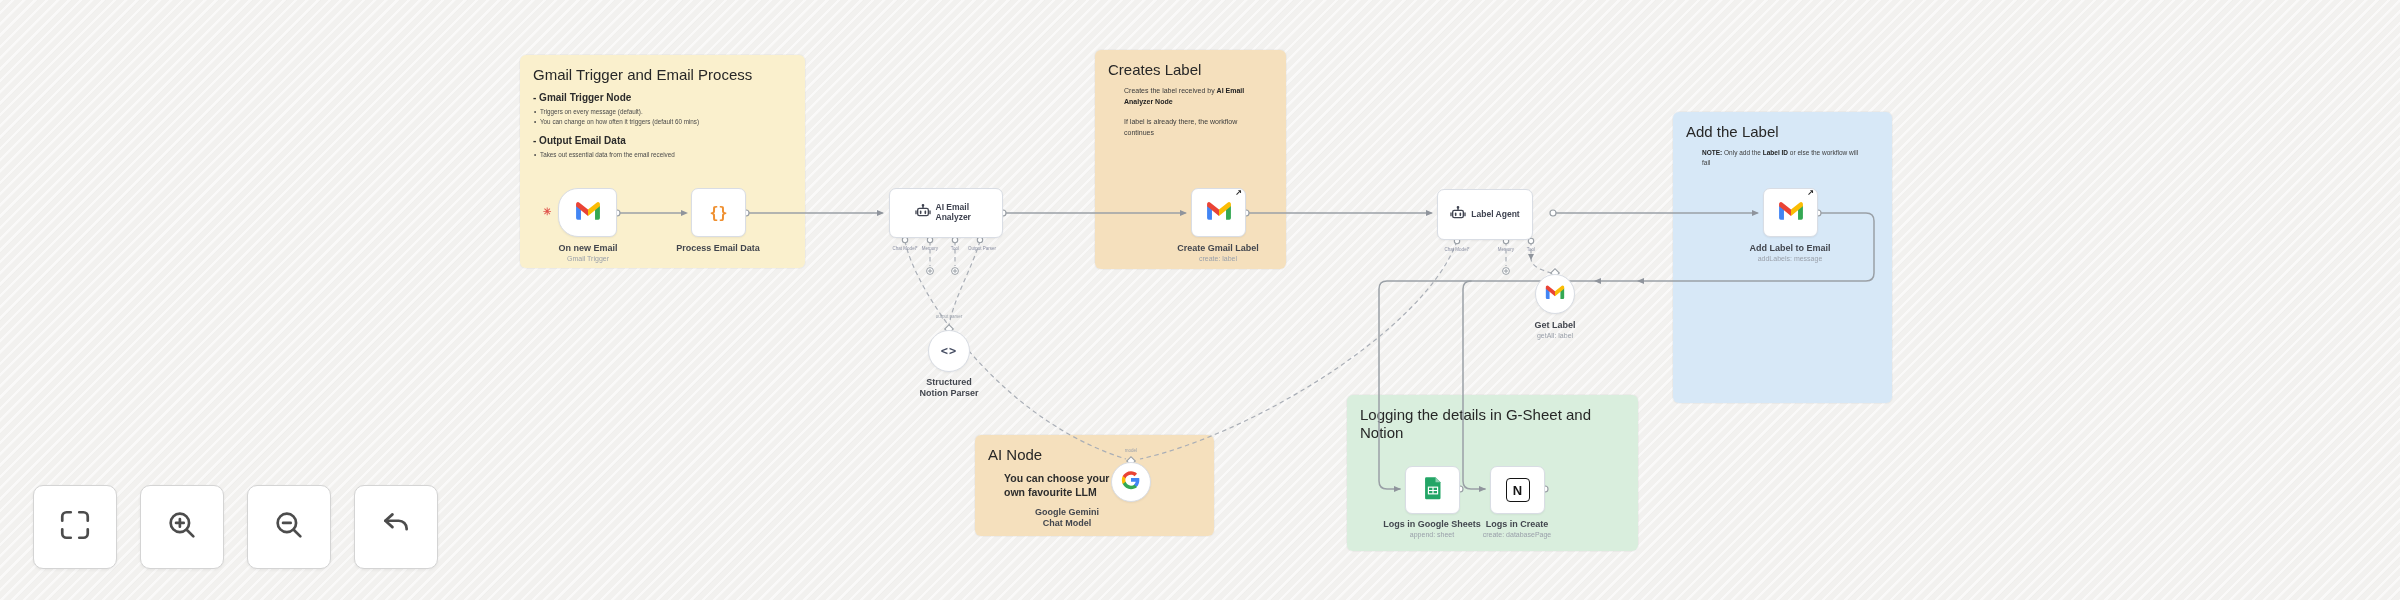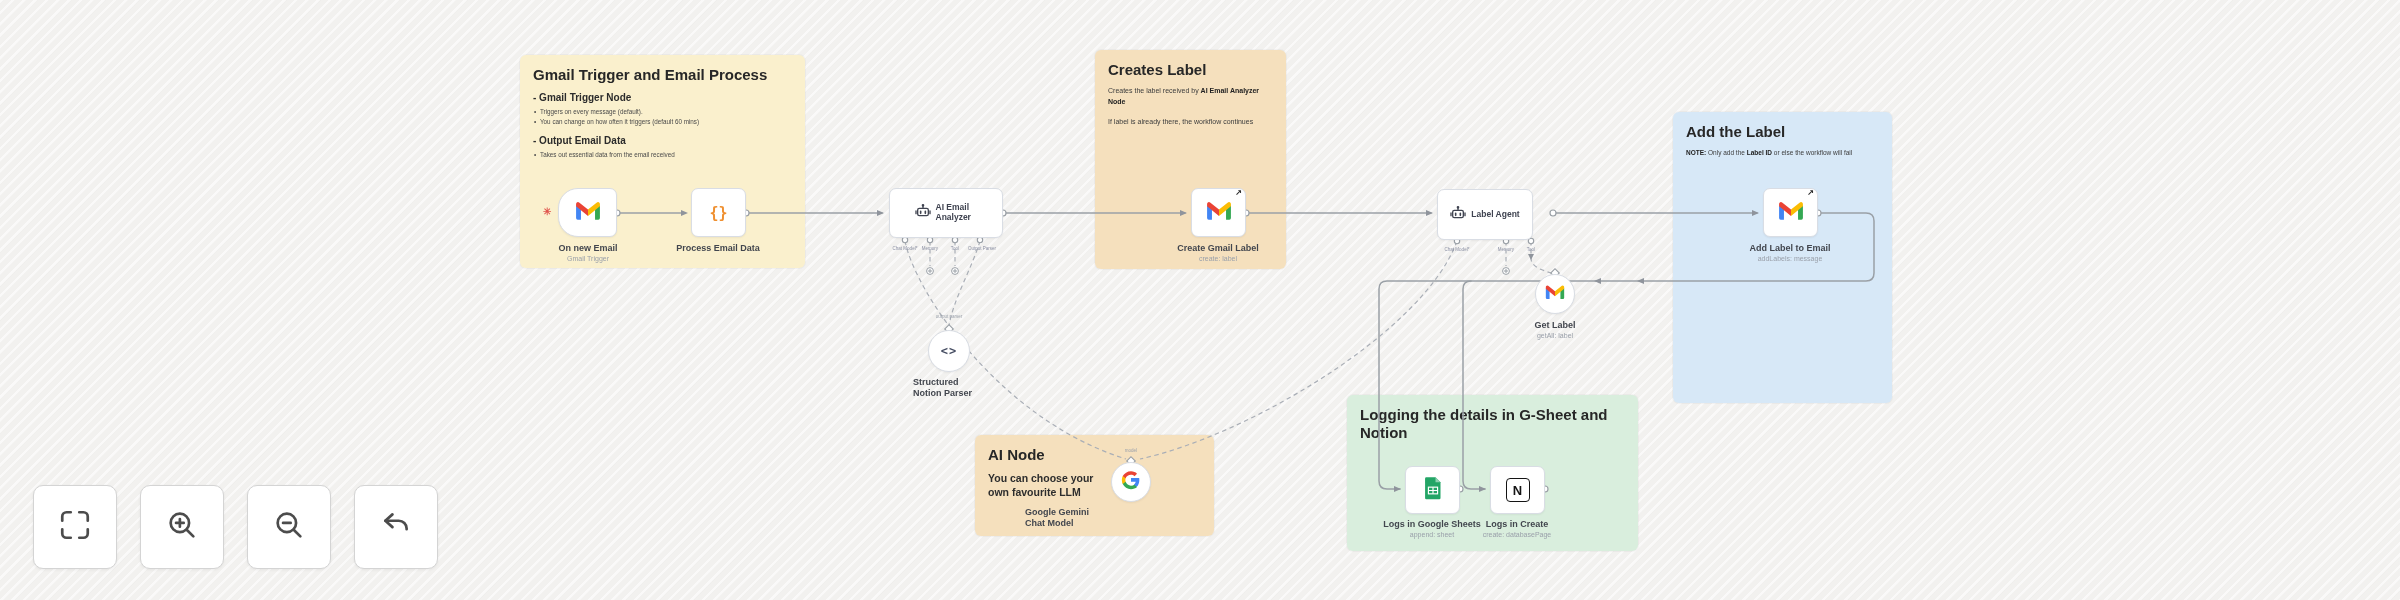--- a/index.html
+++ b/index.html
@@ -3,32 +3,32 @@
 <meta charset="utf-8">
 <style>
   html,body{margin:0;padding:0;}
   body{font-family:"Liberation Sans", sans-serif;}
   #canvas{
     position:relative;width:2400px;height:600px;overflow:hidden;
     background:#f2f1ef;
     background-image:repeating-linear-gradient(135deg, rgba(255,255,255,.6) 0px, rgba(255,255,255,.6) 2px, rgba(120,120,120,.025) 3px, rgba(255,255,255,0) 3px, rgba(255,255,255,0) 8px);
   }
   .sticky{position:absolute;border-radius:6px;padding:11px 13px;box-sizing:border-box;box-shadow:0 0 0 1px rgba(0,0,0,0.03);}
-  .sticky .st{font-size:15px;font-weight:bold;color:#272727;line-height:1.22;margin:0 0 7px 0;}
+  .sticky .st{font-size:15px;font-weight:normal;color:#272727;line-height:1.22;margin:0 0 7px 0;}
   .sticky .sh{font-size:10px;font-weight:bold;color:#2b2b2b;margin:8px 0 4px 0;}
-  .sticky .sp{font-size:7px;color:#3c3c3c;line-height:1.5;margin:2px 0;}
+  .sticky .sp{font-size:7px;color:#3c3c3c;line-height:1.5;margin:2px 16px;}
   .sticky .sli{font-size:6.3px;color:#4a4a4a;line-height:1.55;padding-left:7px;position:relative;}
   .sticky .sli::before{content:"•";position:absolute;left:1px;top:0;color:#4a4a4a;}
   .sticky b{color:#222;}
   svg.edges{position:absolute;left:0;top:0;pointer-events:none;}
   .node{position:absolute;background:#fff;border:1.6px solid #d9dde4;border-radius:7px;display:flex;align-items:center;justify-content:center;gap:5px;box-sizing:border-box;box-shadow:0 1px 2px rgba(0,0,0,.05);}
   .node.trigger{border-radius:20px 7px 7px 20px;}
   .node.circle{border-radius:50%;}
   .node .inlabel{font-size:8.5px;font-weight:600;color:#3f4350;line-height:1.15;}
-  .nlabel{position:absolute;transform:translateX(-50%);text-align:left;font-size:9px;font-weight:600;color:#42464e;white-space:nowrap;}
+  .nlabel{position:absolute;transform:translateX(-50%);text-align:center;font-size:9px;font-weight:600;color:#42464e;white-space:nowrap;}
   .nlabel.wrap{white-space:normal;line-height:1.2;}
   .nsub{position:absolute;transform:translateX(-50%);text-align:center;font-size:7px;color:#9aa0aa;white-space:nowrap;}
   .tinylab{position:absolute;transform:translateX(-50%);text-align:center;font-size:4.5px;color:#8a8fa3;white-space:nowrap;}
   .minilab{position:absolute;transform:translateX(-50%);font-size:4.5px;color:#9aa0aa;white-space:nowrap;}
   .glyph-braces{font-family:"DejaVu Sans Mono", monospace;font-weight:bold;font-size:15px;color:#ef8f2f;}
   .glyph-chev{font-family:"DejaVu Sans Mono", monospace;font-weight:bold;font-size:12px;color:#474e63;letter-spacing:1px;}
   .glyph-n{font-family:"Liberation Sans", sans-serif;font-weight:800;font-size:13px;color:#141414;}
   .corner-arrow{position:absolute;right:3px;top:0px;font-size:8px;font-weight:bold;color:#2b2b2b;line-height:1;}
   .trig-mark{position:absolute;font-size:10px;color:#e0554d;font-weight:bold;}
   .controls{position:absolute;left:33px;top:485px;display:flex;gap:23px;}

